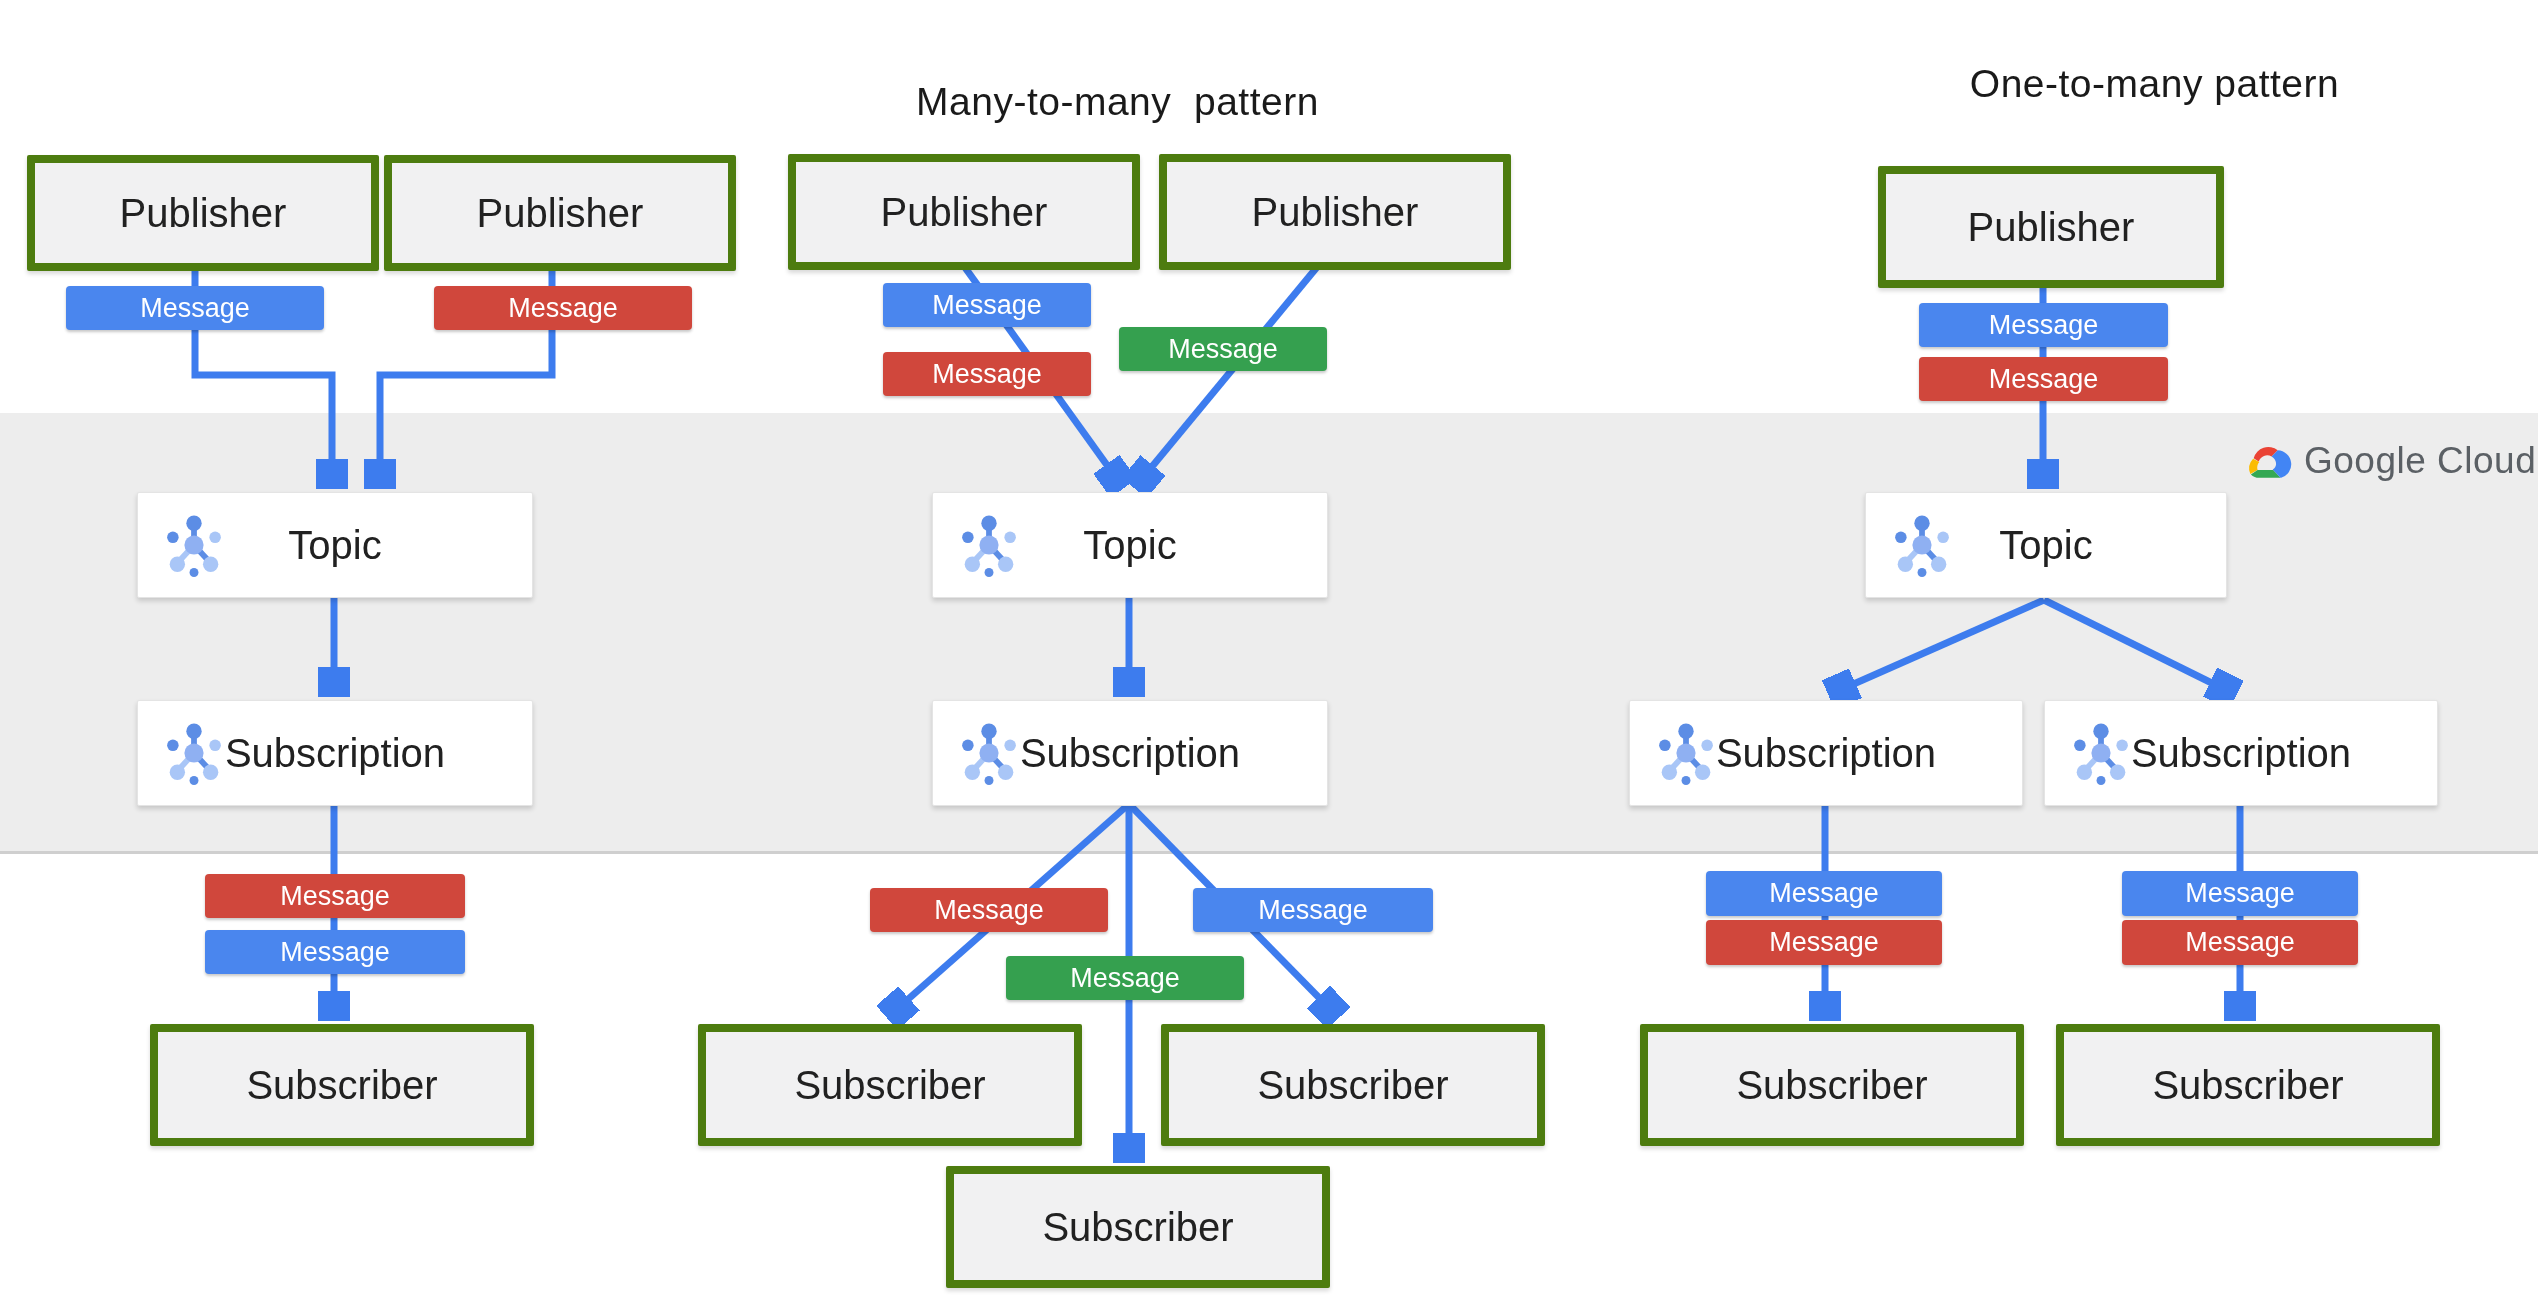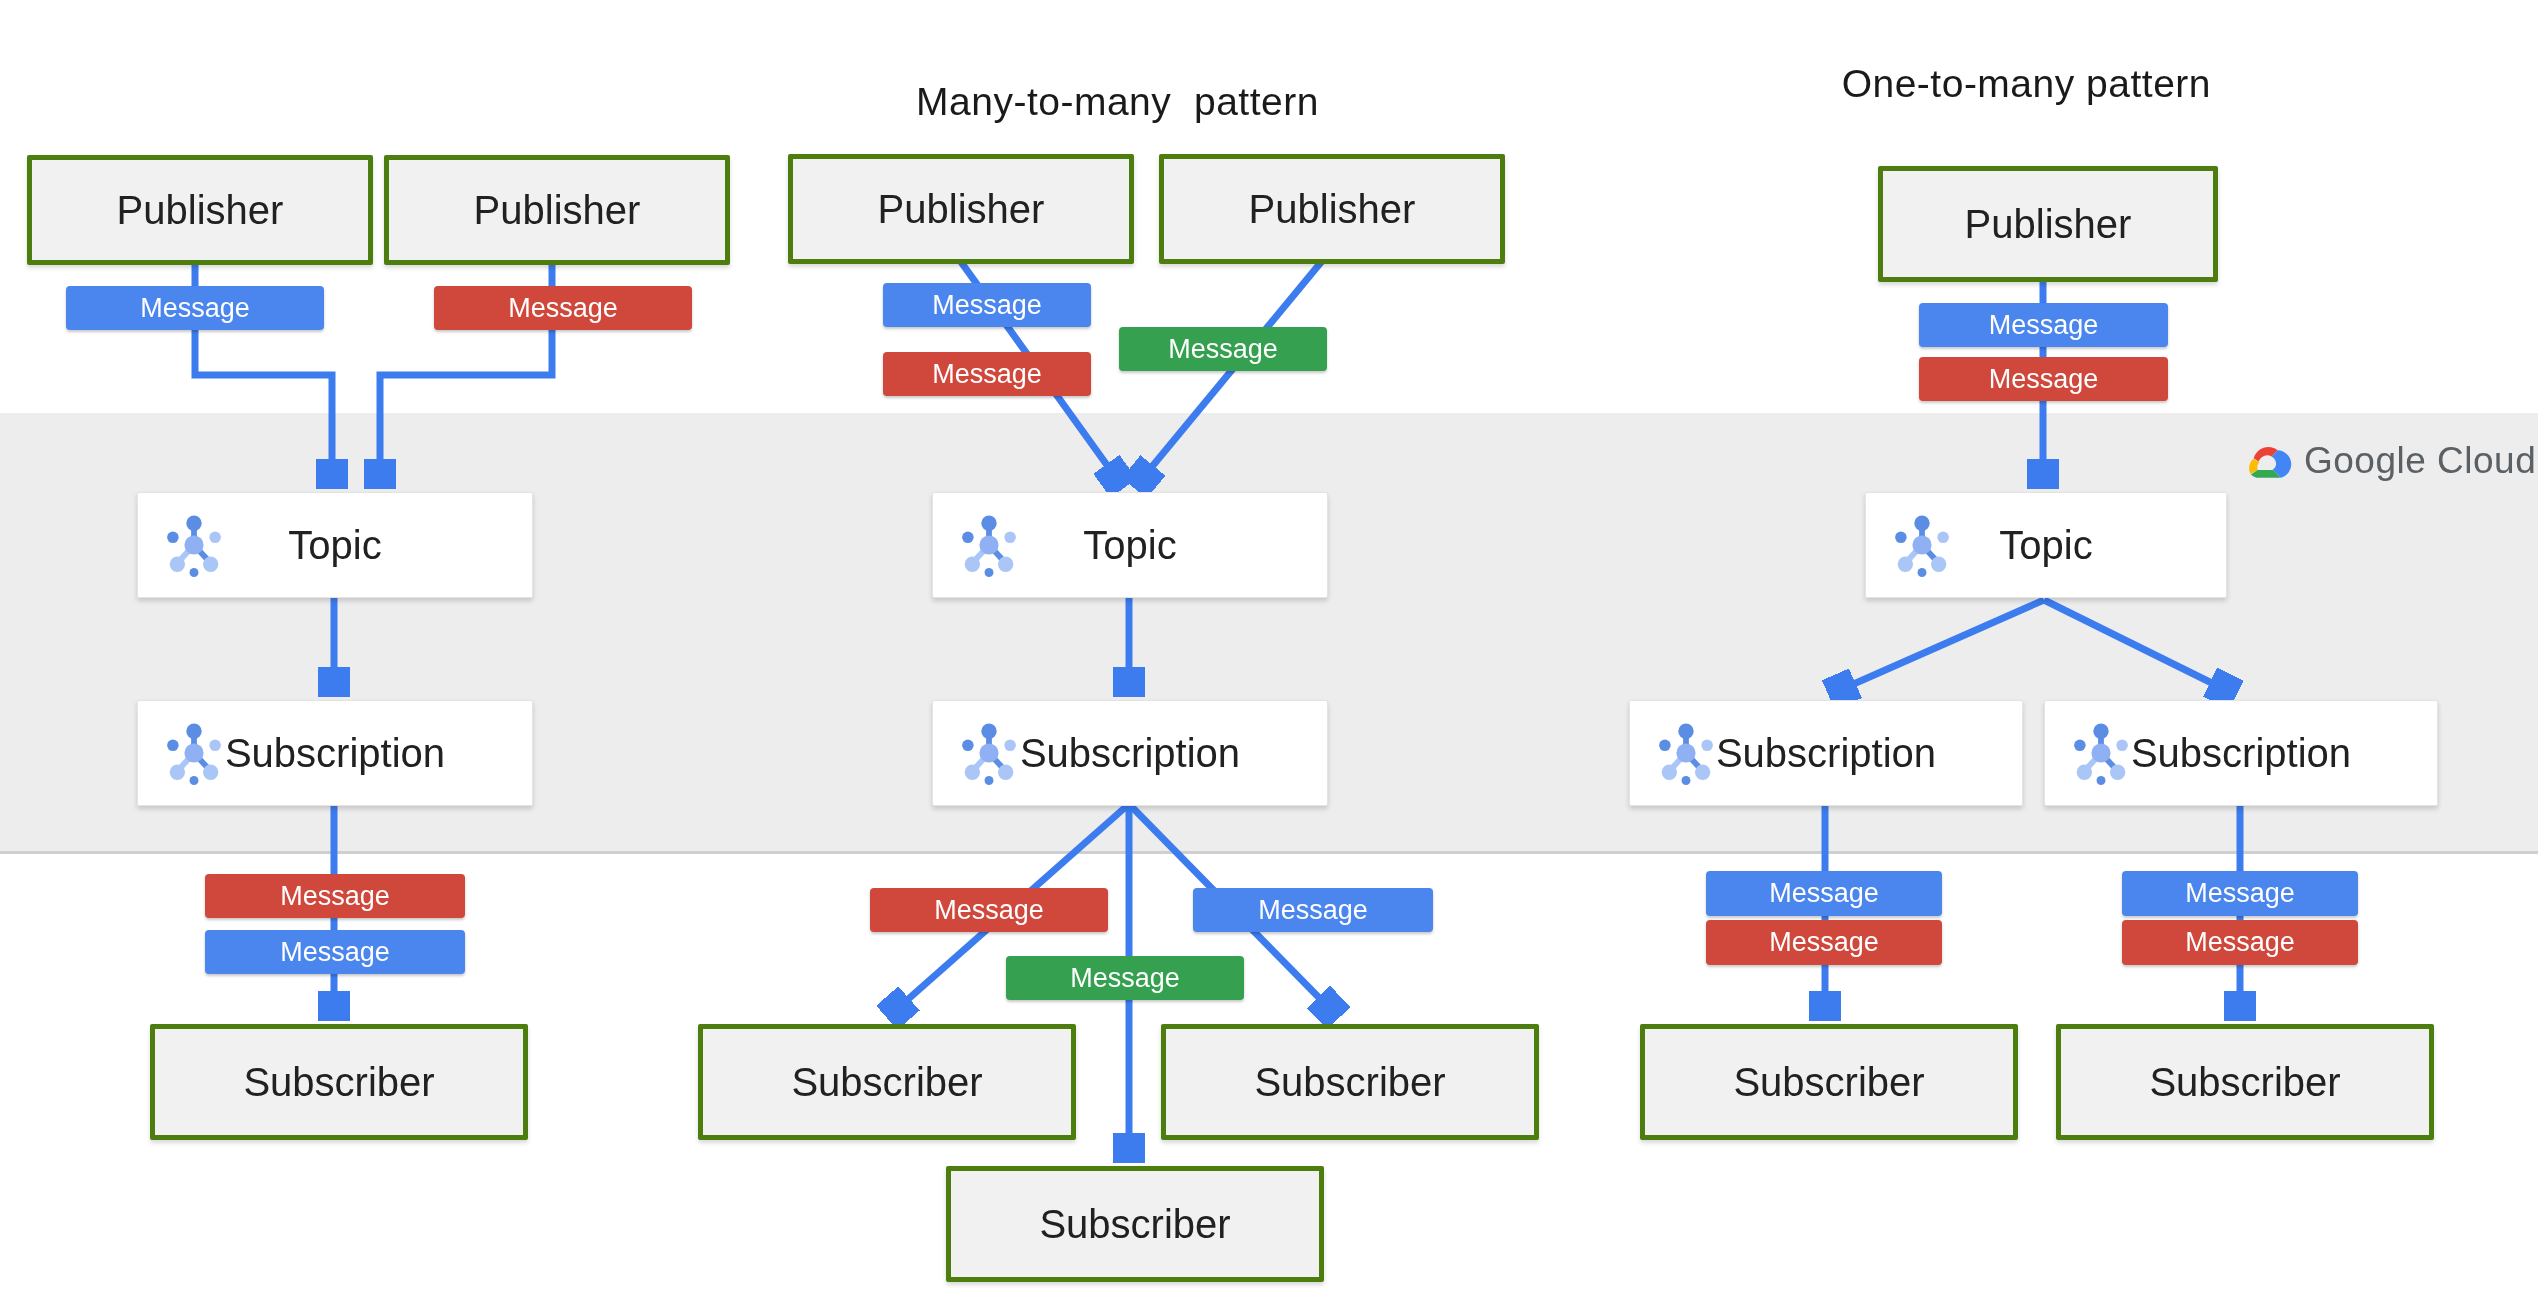--- a/index.html
+++ b/index.html
@@ -14,21 +14,21 @@
   .arrows{position:absolute;left:0;top:0;z-index:1;pointer-events:none;}
   .arrows path{fill:none;stroke:var(--arrow-blue);stroke-width:7px;stroke-linejoin:miter;}
   .title{
     position:absolute;z-index:2;font-size:39px;color:#1A1A1A;
     text-align:center;white-space:pre;letter-spacing:0.5px;
   }
   .box{
     position:absolute;z-index:2;display:flex;align-items:center;justify-content:center;
     font-size:40px;color:#212121;
   }
-  .gray-box{background:var(--box-gray);border:5px solid #4d7c0f;border-radius:2px;box-shadow:0 3px 4px rgba(0,0,0,0.15);text-align:center;}
+  .gray-box{background:var(--box-gray);border:8px solid #4d7c0f;border-radius:2px;box-shadow:0 3px 4px rgba(0,0,0,0.15);text-align:center;}
   .white-box{background:var(--box-white);border:1px solid #E4E4E4;border-radius:2px;box-shadow:0 3px 5px rgba(0,0,0,0.16);}
   .chip{
     position:absolute;z-index:3;display:flex;align-items:center;justify-content:center;
     color:#ffffff;font-size:27px;border-radius:4px;box-shadow:0 2px 3px rgba(0,0,0,0.22);
   }
   .chip.blue{background:var(--message-blue);}
   .chip.red{background:var(--message-red);}
   .chip.green{background:var(--message-green);}
   .psicon{position:absolute;left:24px;top:50%;transform:translateY(-50%);width:64px;height:64px;}
   .ib{fill:#5C8DE5;} .il{fill:#A9C6F7;} .ic{fill:#8FB0F2;}
@@ -153,21 +153,21 @@
   <div class="box gray-box" style="left:698px;top:1024px;width:368px;height:106px;">
     <span>Subscriber</span>
   </div>
   <div class="box gray-box" style="left:1161px;top:1024px;width:368px;height:106px;">
     <span>Subscriber</span>
   </div>
   <div class="box gray-box" style="left:946px;top:1166px;width:368px;height:106px;">
     <span>Subscriber</span>
   </div>
 
-  <div class="title" style="left:1766px;top:62px;width:445px;text-align:right;">One-to-many pattern</div>
+  <div class="title" style="left:1932px;top:62px;width:445px;">One-to-many pattern</div>
 
   <div class="box gray-box" style="left:1878px;top:166px;width:330px;height:106px;">
     <span>Publisher</span>
   </div>
 
   <div class="chip blue" style="left:1919px;top:303px;width:249px;height:44px;">Message</div>
   <div class="chip red" style="left:1919px;top:357px;width:249px;height:44px;">Message</div>
 
   <div class="box white-box" style="left:1865px;top:492px;width:360px;height:104px;">
     <svg class="psicon">

